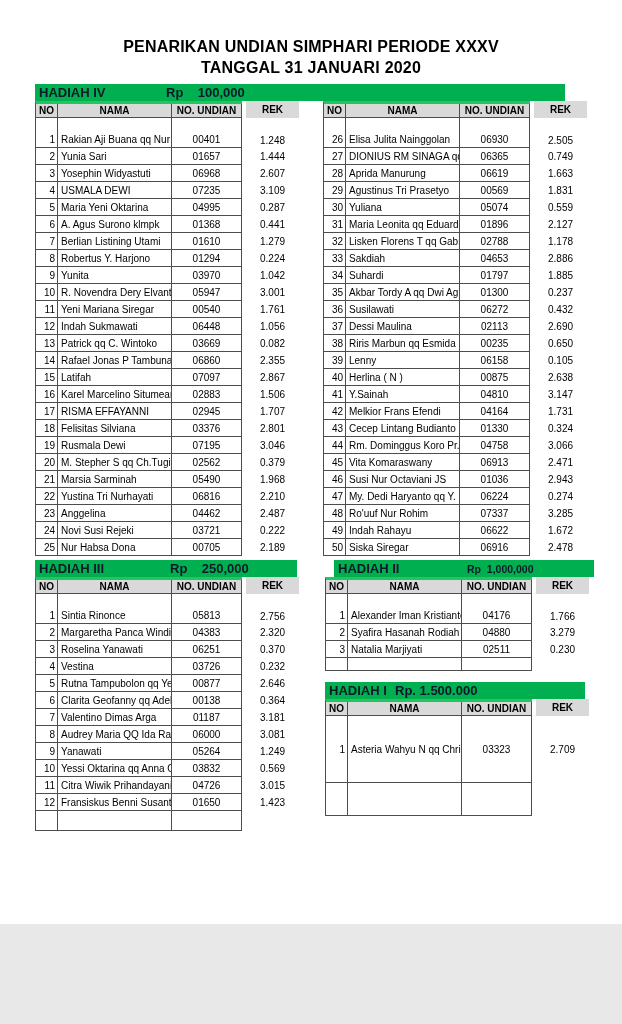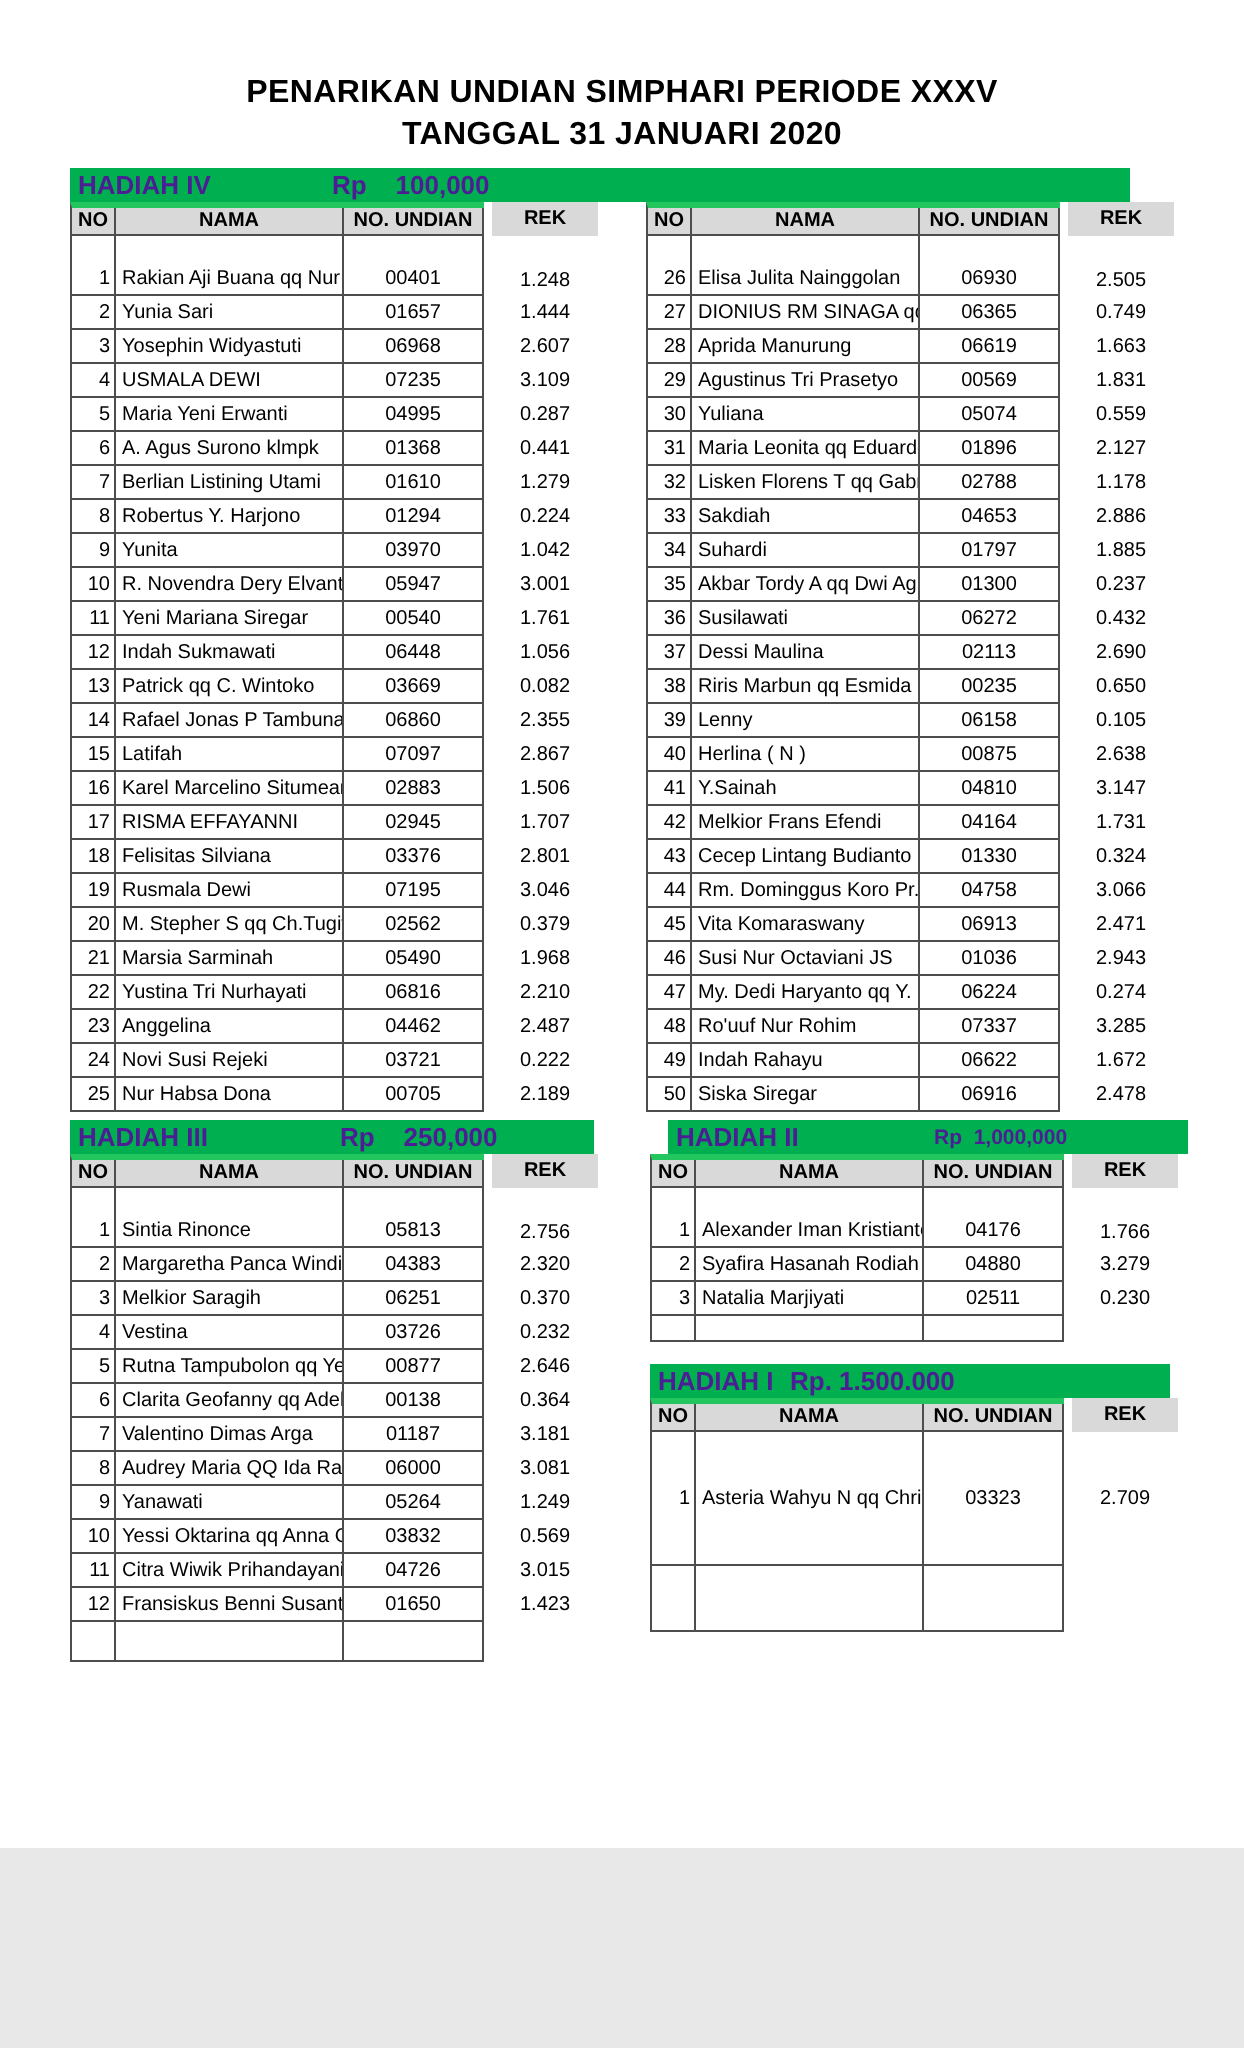--- a/index.html
+++ b/index.html
@@ -5,21 +5,21 @@
   html,body { margin:0; padding:0; background:#e8e8e8; }
   .page {
     position:relative; width:622px; height:924px; margin:0 auto;
     background:#ffffff; font-family:"Liberation Sans", sans-serif; color:#000;
     overflow:hidden;
   }
   .title {
     position:absolute; top:36px; left:0; width:622px; text-align:center;
     font-weight:bold; font-size:16px; line-height:21px; letter-spacing:0.2px;
   }
-  .gbar { position:absolute; height:17px; background:#00B050; color:#4c1d95; font-weight:bold; }
+  .gbar { position:absolute; height:17px; background:#00B050; color:#0f172a; font-weight:bold; }
   .gbar .glabel { position:absolute; left:4px; top:1px; font-size:13px; white-space:pre; }
   .gbar .gprize { position:absolute; top:1px; font-size:13px; white-space:pre; }
   .gbar .gprize.small { font-size:10.5px; top:3px; }
   .ptable { position:absolute; font-size:10px; }
   .trow { display:flex; height:17px; }
   .trow .main { display:flex; border-left:1px solid #4d4d4d; }
   .ptable .trow:first-child .main { border-top:3px solid #22c55e; }
   .cell {
     border-right:1px solid #4d4d4d; border-bottom:1px solid #4d4d4d;
     display:flex; align-items:center; overflow:hidden; box-sizing:border-box;
@@ -86,21 +86,21 @@
         <div class="main">
           <div class="cell no">4</div>
           <div class="cell nama">USMALA DEWI</div>
           <div class="cell undian">07235</div>
         </div>
         <div class="rek">3.109</div>
       </div>
       <div class="trow">
         <div class="main">
           <div class="cell no">5</div>
-          <div class="cell nama">Maria Yeni Erwanti</div>
+          <div class="cell nama">Maria Yeni Oktarina</div>
           <div class="cell undian">04995</div>
         </div>
         <div class="rek">0.287</div>
       </div>
       <div class="trow">
         <div class="main">
           <div class="cell no">6</div>
           <div class="cell nama">A. Agus Surono klmpk</div>
           <div class="cell undian">01368</div>
         </div>
@@ -495,21 +495,21 @@
         <div class="main">
           <div class="cell no">2</div>
           <div class="cell nama">Margaretha Panca Windiar</div>
           <div class="cell undian">04383</div>
         </div>
         <div class="rek">2.320</div>
       </div>
       <div class="trow">
         <div class="main">
           <div class="cell no">3</div>
-          <div class="cell nama">Melkior Saragih</div>
+          <div class="cell nama">Roselina Yanawati</div>
           <div class="cell undian">06251</div>
         </div>
         <div class="rek">0.370</div>
       </div>
       <div class="trow">
         <div class="main">
           <div class="cell no">4</div>
           <div class="cell nama">Vestina</div>
           <div class="cell undian">03726</div>
         </div>

